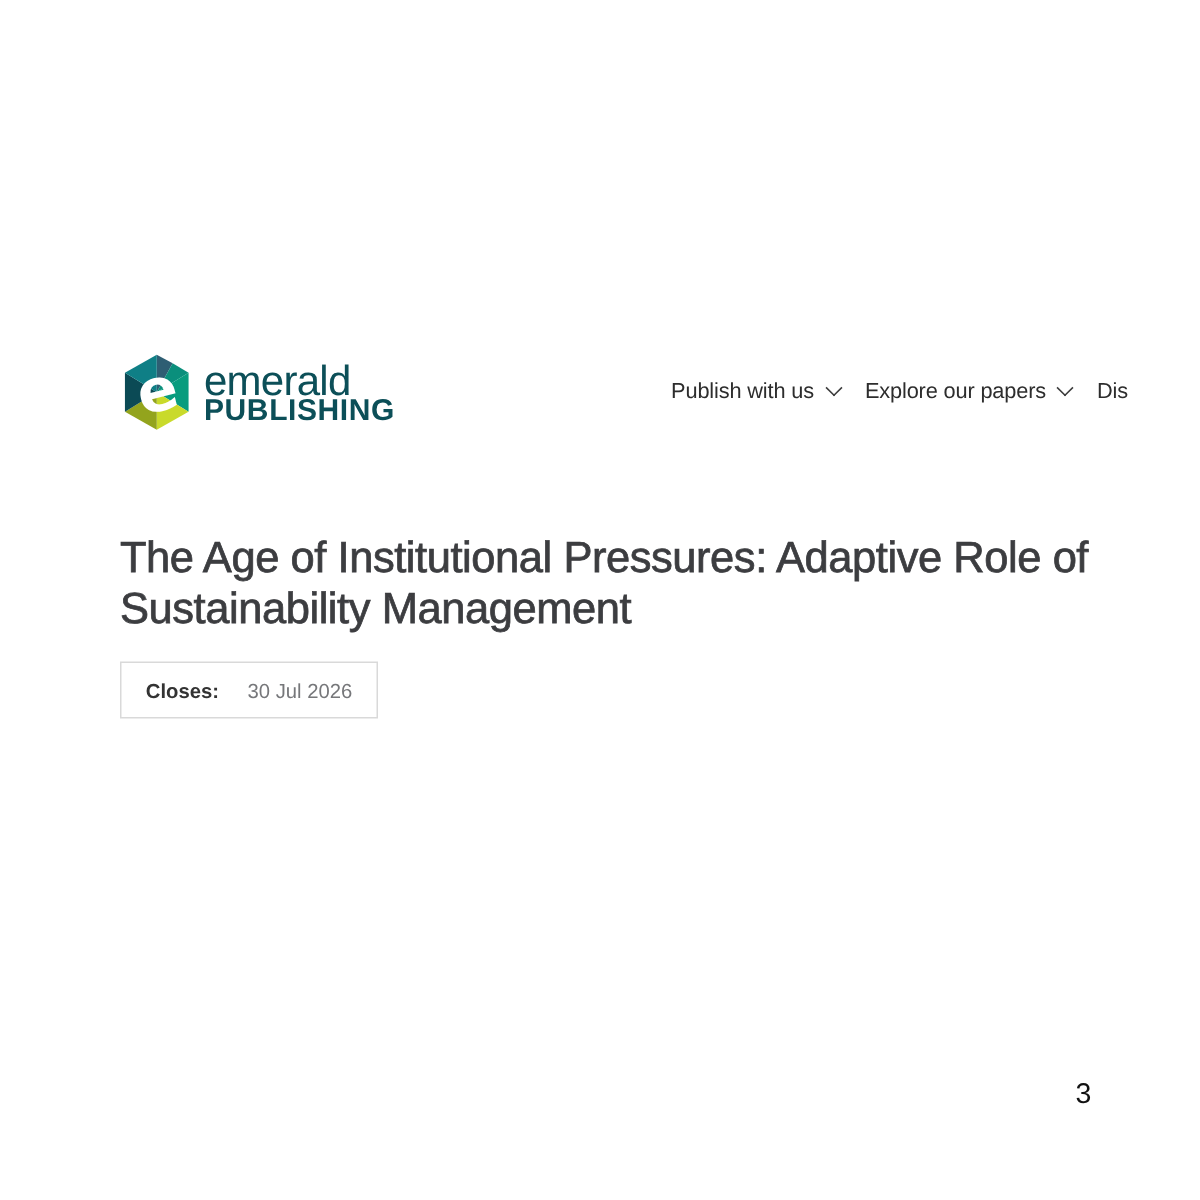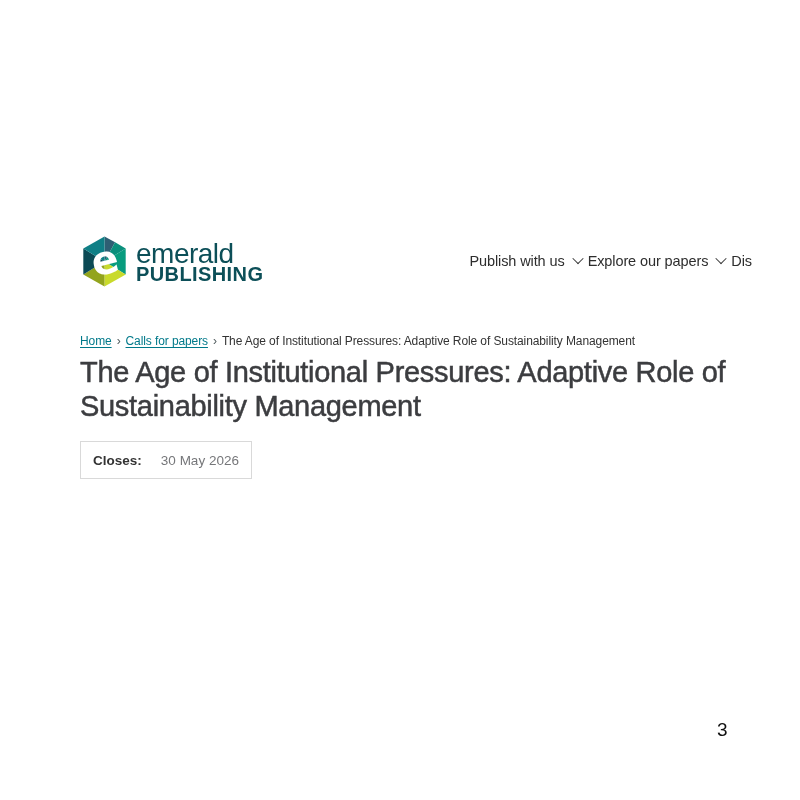--- a/index.html
+++ b/index.html
@@ -54,21 +54,21 @@
   .brand-word-2 {
     font-size: 20px;
     line-height: 15px;
     font-weight: 700;
     letter-spacing: 0.4px;
     color: var(--brand-teal-dark, #0c4f58);
   }
 
   .main-nav {
     display: flex;
-    column-gap: 6px;
+    column-gap: 17px;
     white-space: nowrap;
   }
   .nav-item {
     display: flex;
     align-items: center;
     font-size: 14.5px;
     letter-spacing: -0.1px;
     color: #2d2d2d;
     cursor: pointer;
   }
@@ -187,26 +187,23 @@
       <div class="nav-item">
         <span>Explore our papers</span>
         <span class="chevron"></span>
       </div>
       <div class="nav-item">
         <span>Dis</span>
       </div>
     </nav>
   </div>
 
-  <div class="breadcrumb">
-    <a>Home</a><span class="crumb-sep">›</span><a>Calls for papers</a><span class="crumb-sep">›</span><span>The Age of Institutional Pressures: Adaptive Role of Sustainability Management</span>
-  </div>
 
   <h1 class="page-title">The Age of Institutional Pressures: Adaptive Role of Sustainability Management</h1>
 
   <div class="closes-box">
     <span class="closes-label">Closes:</span>
-    <span class="closes-value">30 May 2026</span>
+    <span class="closes-value">30 Jul 2026</span>
   </div>
 
   <div class="page-number">3</div>
 
 </div>
 
 </body></html>

